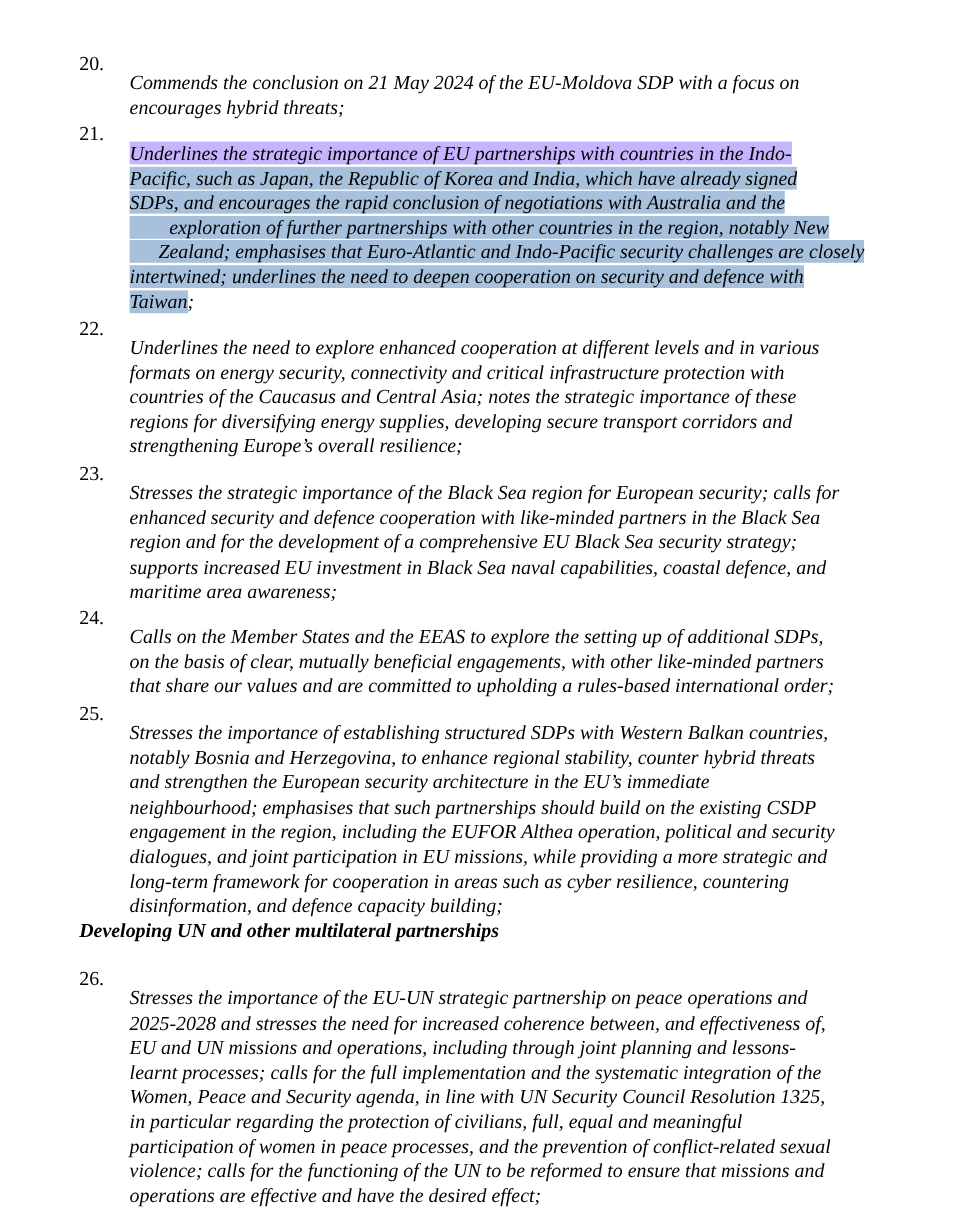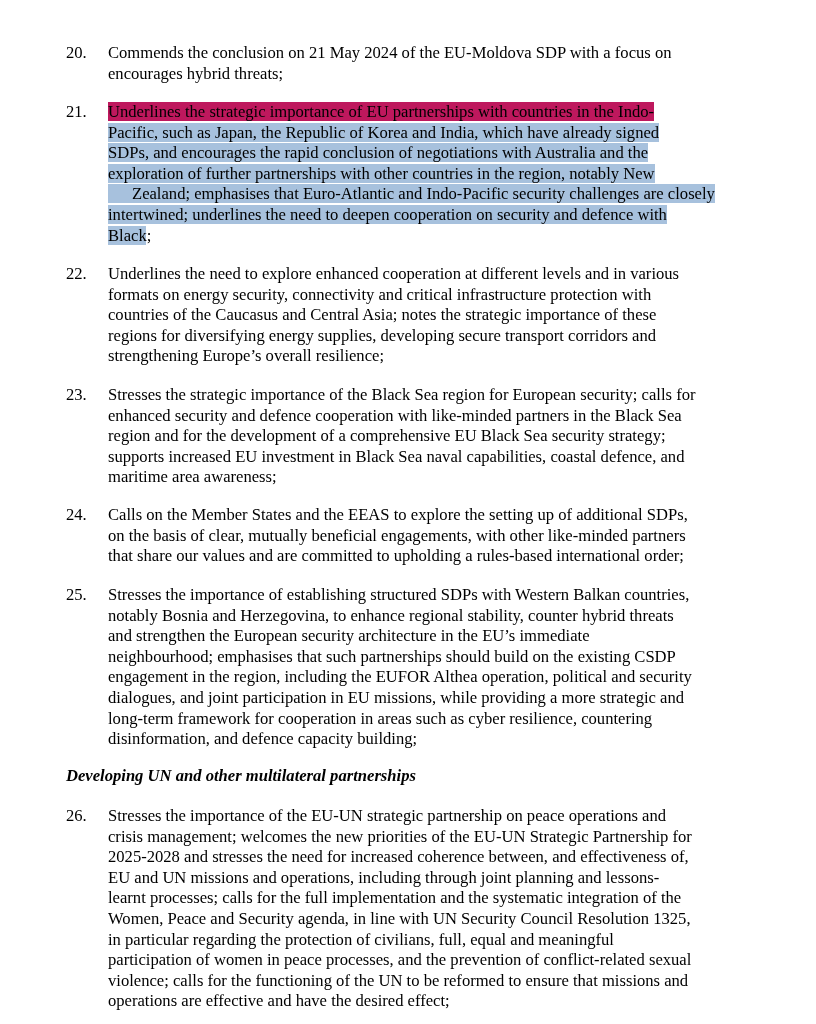--- a/index.html
+++ b/index.html
@@ -1,21 +1,21 @@
 <!DOCTYPE html>
 <html><head>
 <meta charset="utf-8">
 <style>
   html, body { margin: 0; padding: 0; background: #ffffff; }
   body { width: 816px; height: 1024px; overflow: hidden; position: relative;
          font-family: "Liberation Serif", "DejaVu Serif", serif; color: #000; }
   .page { position: absolute; left: 0; top: 0; width: 744px; height: 1024px; }
   .para { position: absolute; left: 66px; width: 700px; font-size: 16.6px; line-height: 20.6px; }
   .num { position: absolute; left: 0; top: 0; width: 40px; }
-  .body { position: absolute; left: 42px; top: 0; width: 660px; }
+  .body { position: absolute; left: 42px; top: 16px; width: 660px; font-style: italic; }
   .line { display: block; white-space: nowrap; height: 20.6px; }
   .hl .line span.t { background: #a7c1dd; }
   .hl .line span.t.tail { background: linear-gradient(to right, #a7c1dd 0, #a7c1dd calc(100% - 5px), transparent calc(100% - 5px)); }
   .heading { position: absolute; left: 66px; top: 766px; font-size: 16.6px; font-weight: bold; font-style: italic; }
 </style>
 </head>
 <body>
 
 <div class="page">
 
@@ -23,27 +23,27 @@
     <span class="num">20.</span>
     <div class="body">
       <span class="line">Commends the conclusion on 21 May 2024 of the EU-Moldova SDP with a focus on</span>
       <span class="line">encourages hybrid threats;</span>
     </div>
   </div>
 
   <div class="para hl" style="top:102px;">
     <span class="num">21.</span>
     <div class="body">
-      <span class="line"><span class="t" style="background: #be185d;">Underlines the strategic importance of EU partnerships with countries in the Indo-</span></span>
+      <span class="line"><span class="t" style="background: #c4b5fd;">Underlines the strategic importance of EU partnerships with countries in the Indo-</span></span>
       <span class="line"><span class="t" style="background: rgb(167, 193, 221);">Pacific, such as Japan, the Republic of Korea and India, which have already signed</span></span>
       <span class="line"><span class="t" style="background: rgb(167, 193, 221);">SDPs, and encourages the rapid conclusion of negotiations with Australia and the</span></span>
-      <span class="line"><span class="t" style="background: rgb(167, 193, 221);">exploration of further partnerships with other countries in the region, notably New</span></span>
+      <span class="line"><span class="t" style="background: rgb(167, 193, 221); padding-left: 33px;">exploration of further partnerships with other countries in the region, notably New</span></span>
       <span class="line"><span class="t" style="background: rgb(167, 193, 221); padding-left: 24px;">Zealand; emphasises that Euro-Atlantic and Indo-Pacific security challenges are closely</span></span>
       <span class="line"><span class="t" style="background: rgb(167, 193, 221); margin-top: 28px;">intertwined; underlines the need to deepen cooperation on security and defence with</span></span>
-      <span class="line"><span class="t tail" style="background: linear-gradient(to right, rgb(167, 193, 221) 0px, rgb(167, 193, 221) calc(100% - 5px), transparent calc(100% - 5px));">Black;</span></span>
+      <span class="line"><span class="t tail" style="background: linear-gradient(to right, rgb(167, 193, 221) 0px, rgb(167, 193, 221) calc(100% - 5px), transparent calc(100% - 5px));">Taiwan;</span></span>
     </div>
   </div>
 
   <div class="para" style="top:264px;">
     <span class="num">22.</span>
     <div class="body">
       <span class="line">Underlines the need to explore enhanced cooperation at different levels and in various</span>
       <span class="line">formats on energy security, connectivity and critical infrastructure protection with</span>
       <span class="line">countries of the Caucasus and Central Asia; notes the strategic importance of these</span>
       <span class="line">regions for diversifying energy supplies, developing secure transport corridors and</span>
@@ -84,21 +84,20 @@
       <span class="line">disinformation, and defence capacity building;</span>
     </div>
   </div>
 
   <div class="heading">Developing UN and other multilateral partnerships</div>
 
   <div class="para" style="top:806px;">
     <span class="num">26.</span>
     <div class="body">
       <span class="line">Stresses the importance of the EU-UN strategic partnership on peace operations and</span>
-      <span class="line">crisis management; welcomes the new priorities of the EU-UN Strategic Partnership for</span>
       <span class="line">2025-2028 and stresses the need for increased coherence between, and effectiveness of,</span>
       <span class="line">EU and UN missions and operations, including through joint planning and lessons-</span>
       <span class="line">learnt processes; calls for the full implementation and the systematic integration of the</span>
       <span class="line">Women, Peace and Security agenda, in line with UN Security Council Resolution 1325,</span>
       <span class="line">in particular regarding the protection of civilians, full, equal and meaningful</span>
       <span class="line">participation of women in peace processes, and the prevention of conflict-related sexual</span>
       <span class="line">violence; calls for the functioning of the UN to be reformed to ensure that missions and</span>
       <span class="line">operations are effective and have the desired effect;</span>
     </div>
   </div>

